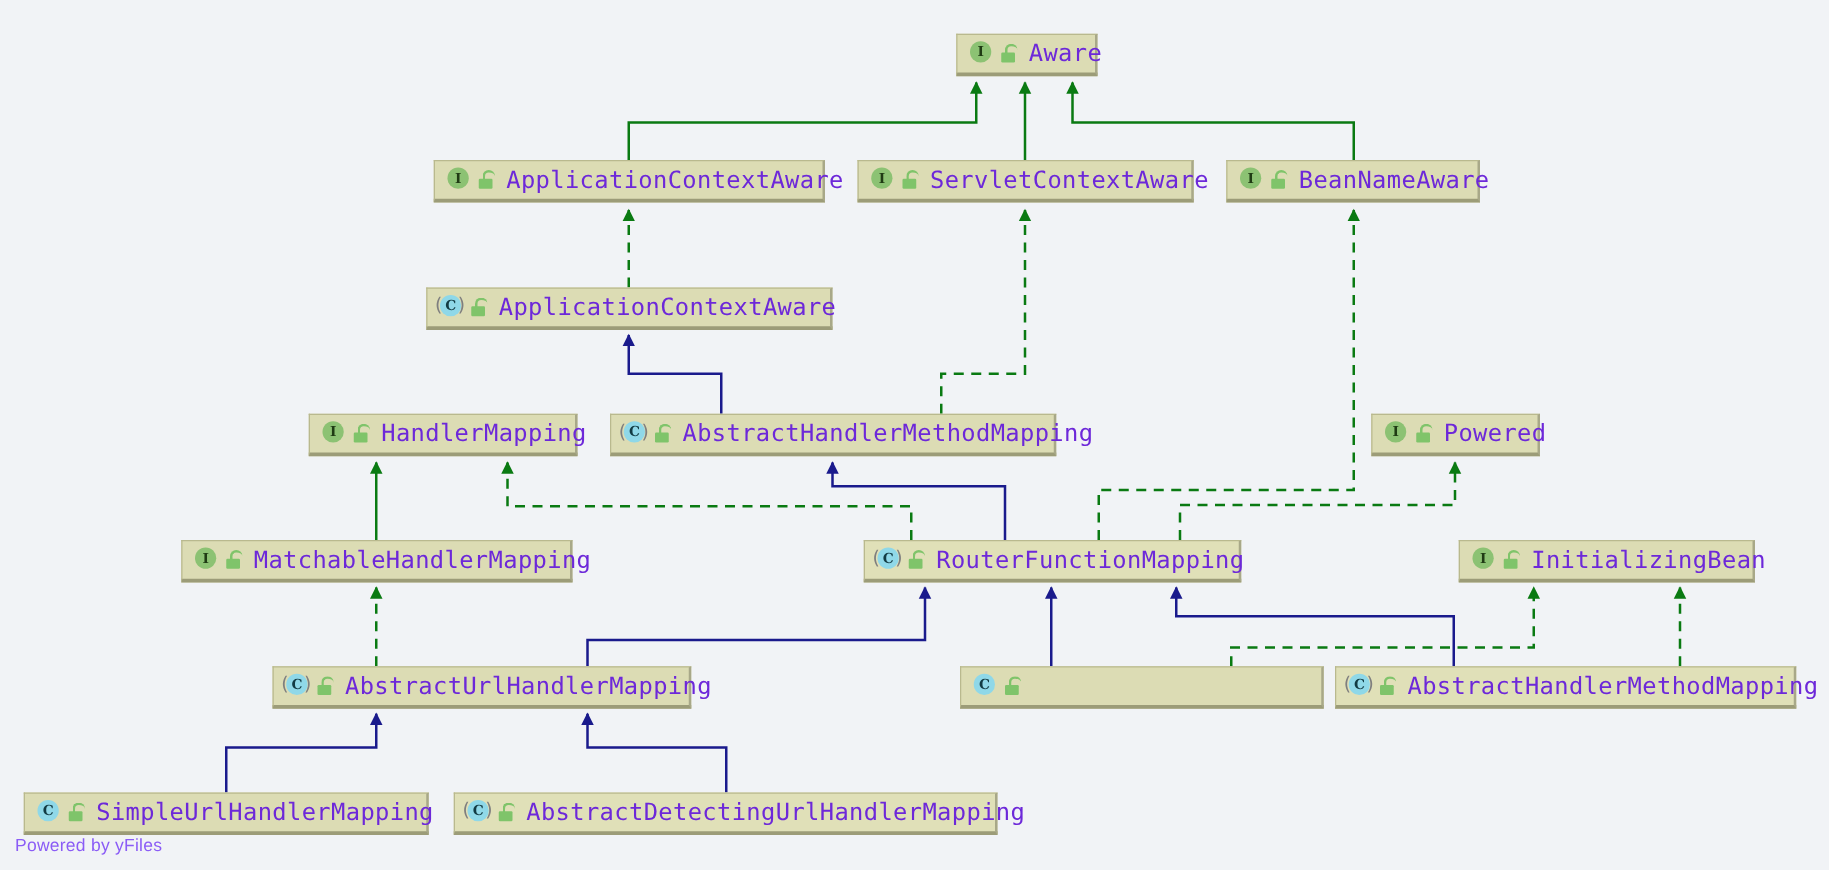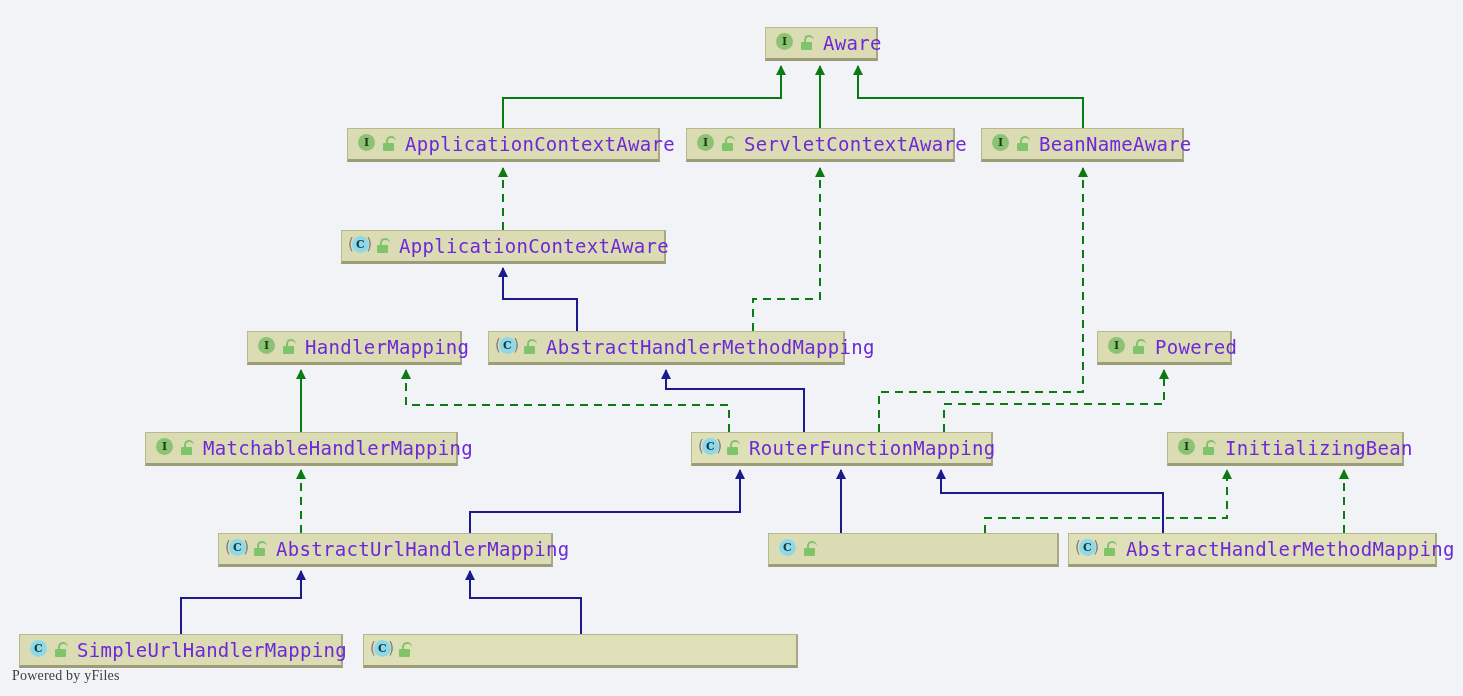--- a/index.html
+++ b/index.html
@@ -111,23 +111,23 @@
     height: 7px;
     border: 2px solid #7fc46a;
     border-bottom: none;
     border-right: none;
     border-radius: 5px 5px 0 0;
   }
   .watermark {
     position: absolute;
     left: 12px;
     top: 668px;
-    font-family: Liberation Serif, serif;
+    font-family: Liberation Sans, sans-serif;
     font-size: 14px;
-    color: #404040;
+    color: #8b5cf6;
     letter-spacing: 0.2px;
     user-select: none;
   }
 </style>
 </head>
 <body>
 
 <div id="diagram-root">
 
   <svg id="edges" viewBox="0 0 1463 696" xmlns="http://www.w3.org/2000/svg">
@@ -325,17 +325,18 @@
       <div class="uml-node shade-b" style="left: 363px; top: 634px; width: 435px;">
         <span class="type-icon cls">
           <span class="paren l">(</span>
           <span class="paren r">)</span>
           <span class="disc">C</span>
         </span>
         <span class="lock-icon">
           <span class="shackle"></span>
           <span class="body"></span>
         </span>
+        <span class="node-label">AbstractDetectingUrlHandlerMapping</span>
       </div>
     </div>
 
   <div class="watermark">Powered by yFiles</div>
 </div>
 
 </body></html>

